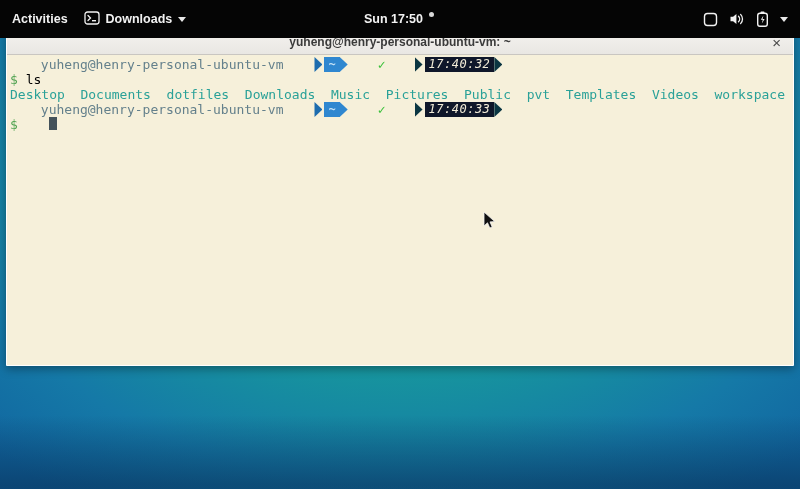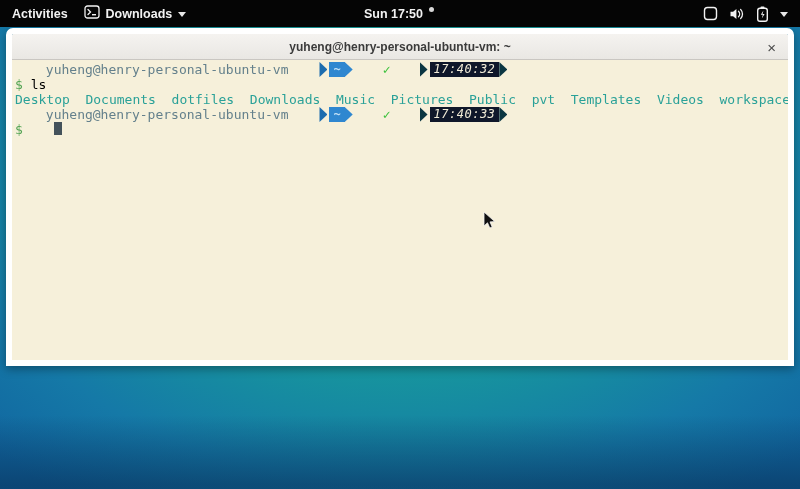--- a/index.html
+++ b/index.html
@@ -1,21 +1,21 @@
 <!DOCTYPE html>
 <html><head>
 <meta charset="utf-8">
 <style>
   * { margin:0; padding:0; box-sizing:border-box; }
   html,body { width:800px; height:489px; overflow:hidden; }
   body { position:relative; font-family:"Liberation Sans", sans-serif; background:#0f5d8c; }
 
   
   .topbar {
-    position:absolute; top:0; left:0; width:800px; height:27px;
+    position:absolute; top:0; left:0; width:800px; height:38px;
     background:#050505; color:#f2f2f2; display:flex; align-items:center;
     font-size:12.5px; font-weight:bold; z-index:30;
   }
   .tb-left { display:flex; align-items:center; gap:14px; padding-left:10px; flex:1; }
   .activities { padding:3px 2px; cursor:default; }
   .appmenu { display:flex; align-items:center; gap:6px; }
   .caret {
     width:0; height:0; border-left:4px solid transparent; border-right:4px solid transparent;
     border-top:5px solid #e8e8e8; display:inline-block; margin-top:1px;
   }
@@ -28,21 +28,21 @@
   .desktop {
     position:absolute; top:27px; left:0; width:800px; height:462px;
     background:
       linear-gradient(to bottom, rgba(0,0,0,0) 84%, rgba(7,44,82,0.55) 99%),
       radial-gradient(ellipse 72% 85% at 50% 32%, #1aac96 0%, #17999c 45%, #1579a7 78%, #1166a0 100%);
   }
 
   
   .window {
     position:absolute; left:6px; top:28px; width:788px; height:338px;
-    border:6px solid #ffffff; border-radius:7px 7px 0 0;
+    border:1px solid #ffffff; border-radius:7px 7px 0 0;
     box-shadow:0 3px 10px rgba(0,0,0,0.35);
     display:flex; flex-direction:column; overflow:hidden; z-index:20;
   }
   .titlebar {
     height:26px; flex:0 0 26px;
     background:linear-gradient(#f5f3f0, #e9e7e3);
     border-bottom:1px solid #c9c6c1;
     display:flex; align-items:center; justify-content:center; position:relative;
     font-size:12px; font-weight:bold; color:#3b3b3b;
   }

